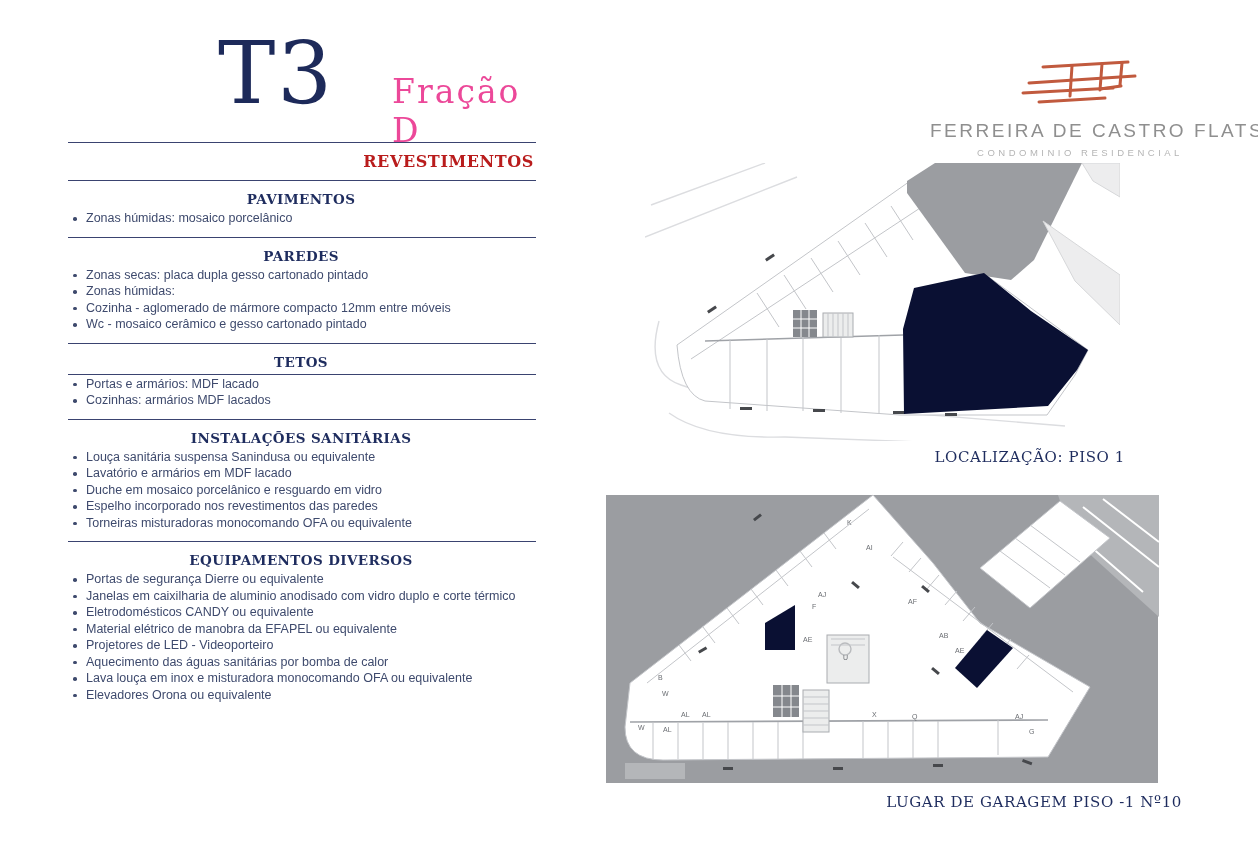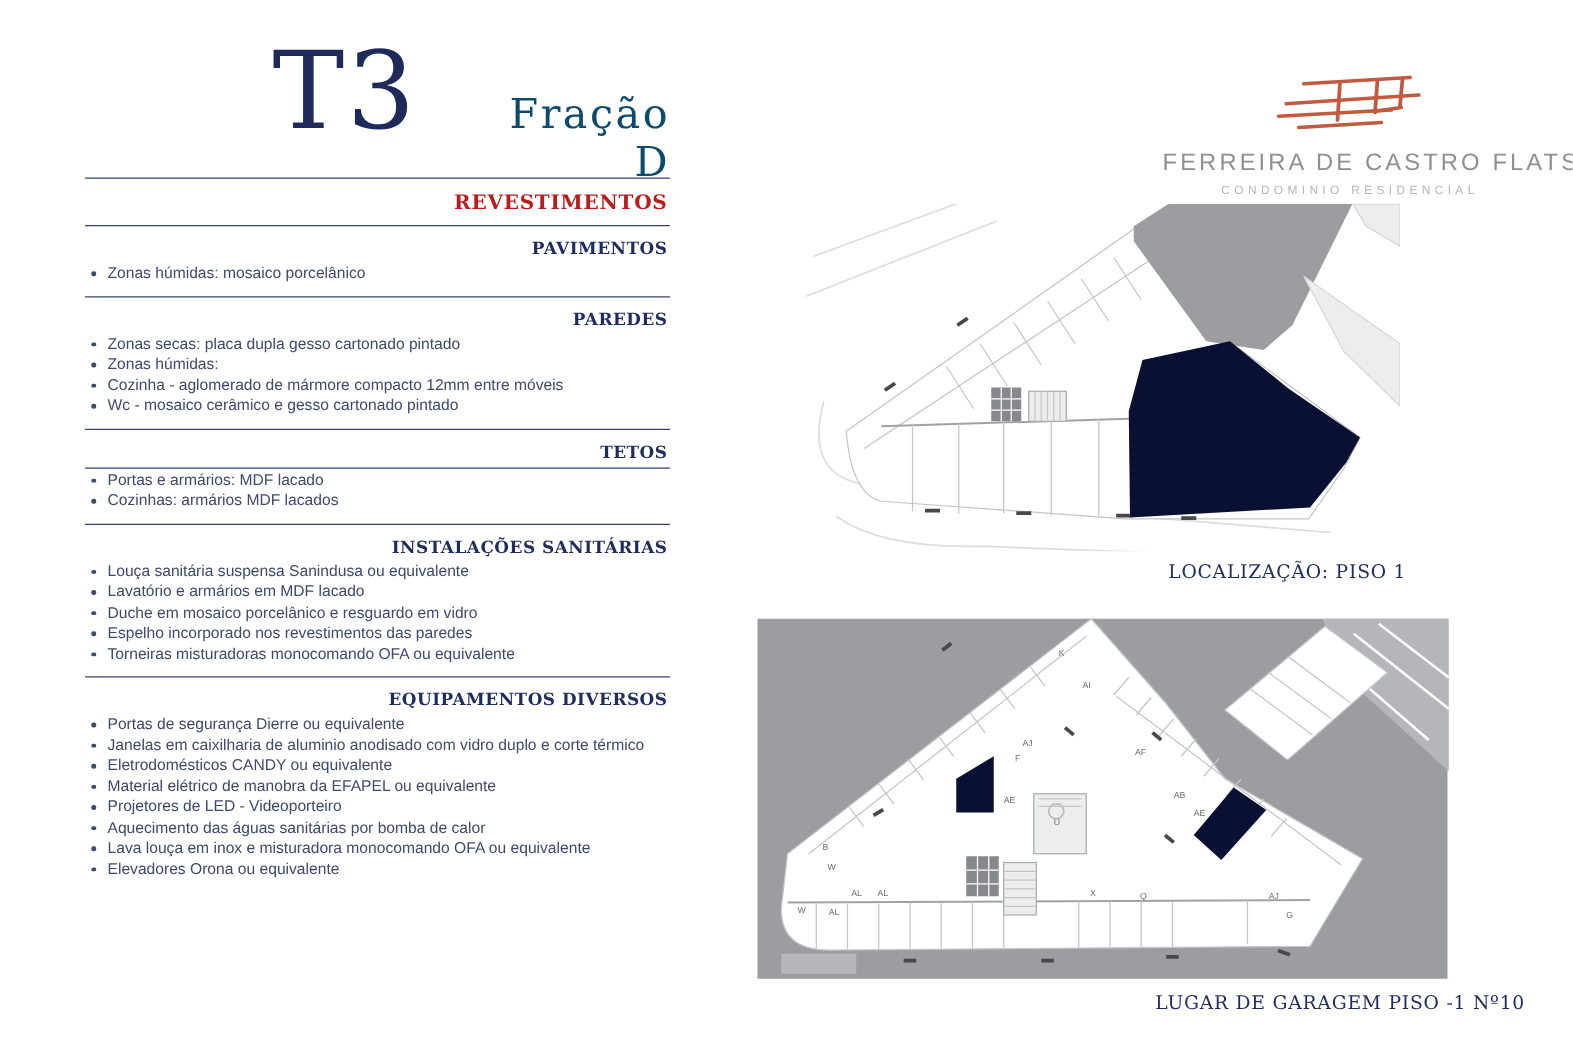--- a/index.html
+++ b/index.html
@@ -3,37 +3,37 @@
 <meta charset="utf-8">
 <style>
   html,body{margin:0;padding:0;}
   body{
     width:1258px;height:849px;position:relative;overflow:hidden;
     background:#ffffff;font-family:"Liberation Sans",sans-serif;
     -webkit-font-smoothing:antialiased;
   }
   
   .left-col{position:absolute;left:68px;top:30px;width:468px;}
-  .title-row{display:flex;align-items:baseline;height:112px;text-align:right;}
+  .title-row{display:flex;align-items:baseline;height:112px;}
   .t3{
     font-family:"DejaVu Serif",serif;font-size:86px;line-height:1;
     color:#1d2a5a;margin-left:150px;letter-spacing:2px;
   }
   .fraction{
-    font-family:"DejaVu Serif",serif;font-size:33px;color:#0c4a6e;
+    font-family:"DejaVu Serif",serif;font-size:33px;color:#ec4899;
     margin-left:58px;letter-spacing:2px;
   }
   .rule{height:0;border-top:1.6px solid #3a4370;margin:0;}
   h2.main-heading{
     font-family:"DejaVu Serif",serif;font-size:16px;font-weight:600;
     color:#b91c1c;text-align:right;letter-spacing:.6px;margin:9px 2px 9px 0;
   }
   section h3{
     font-family:"DejaVu Serif",serif;font-size:13.5px;font-weight:600;
-    color:#1e2c5e;text-align:right;letter-spacing:.4px;margin:10px 2px 4px 0;
+    color:#1e2c5e;text-align:center;letter-spacing:.4px;margin:10px 2px 4px 0;
   }
   section ul{margin:2px 0 10px 0;padding:0;list-style:none;}
   section li{
     position:relative;padding-left:18px;font-size:12.5px;line-height:15.5px;
     color:#3e4a6d;margin:0 0 1px 0;
   }
   section li::before{
     content:"";position:absolute;left:5px;top:6px;width:3.5px;height:3.5px;
     border-radius:50%;background:#3e4a6d;
   }
@@ -48,21 +48,21 @@
     font-size:9.5px;letter-spacing:3.5px;color:#b5b5b5;margin-top:5px;
   }
   
   .plan1{position:absolute;left:645px;top:163px;width:475px;height:278px;}
   .plan2{position:absolute;left:603px;top:487px;width:557px;height:300px;}
   .caption{
     position:absolute;font-family:"DejaVu Serif",serif;font-size:15px;
     color:#1e2c5e;letter-spacing:.6px;text-align:right;white-space:nowrap;
   }
   .caption1{left:705px;top:448px;width:420px;}
-  .caption2{left:660px;top:793px;width:560px;}
+  .caption2{left:622px;top:793px;width:560px;}
   
   .wall{stroke:#c3c5c9;stroke-width:1;fill:none;}
   .wall-md{stroke:#9fa2a7;stroke-width:1.6;fill:none;}
   .street{stroke:#dcdde0;stroke-width:1.4;fill:none;}
   .plate{fill:#ffffff;stroke:#c3c5c9;stroke-width:1;}
   .gray-block{fill:#9b9da1;}
   .gray-light{fill:#b4b6b9;}
   .gray-lighter{fill:#ededee;stroke:#d6d7d9;stroke-width:1;}
   .tick-dark{fill:#46484c;}
   .core{fill:#85888d;}

